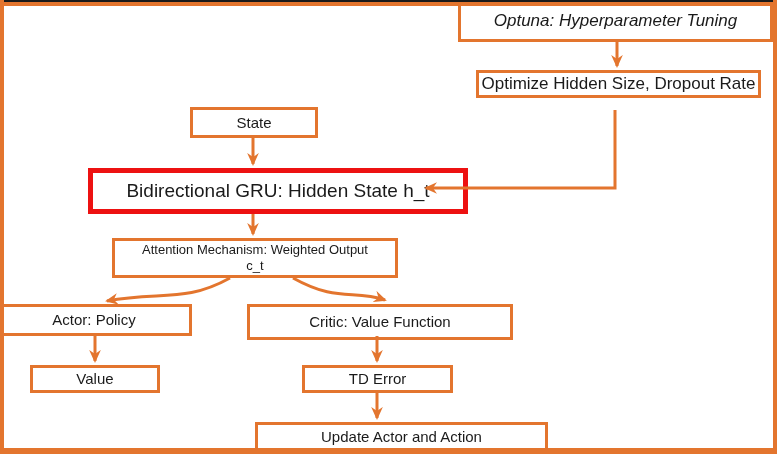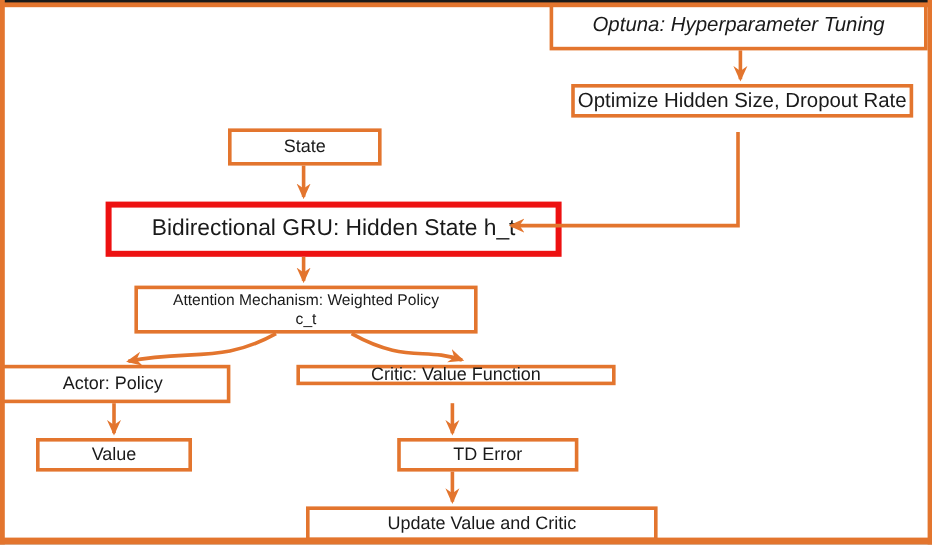--- a/index.html
+++ b/index.html
@@ -42,23 +42,23 @@
   }
   .node-label { white-space: nowrap; }
 
   #n-optuna   { left: 458px; top: 0;     width: 315px; height: 42px; font-size: 17px; font-style: italic; }
   #n-optimize { left: 476px; top: 70px;  width: 285px; height: 28px; font-size: 17px; }
   #n-state    { left: 190px; top: 107px; width: 128px; height: 31px; font-size: 15px; text-align: center; }
   #n-gru      { left: 88px;  top: 168px; width: 380px; height: 46px; font-size: 19px;
                 border: 5px solid var(--highlight); }
   #n-attention{ left: 112px; top: 238px; width: 286px; height: 40px; font-size: 13px; }
   #n-actor    { left: -4px;  top: 304px; width: 196px; height: 32px; font-size: 15px; }
-  #n-critic   { left: 247px; top: 304px; width: 266px; height: 17px; font-size: 15px; }
+  #n-critic   { left: 247px; top: 304px; width: 266px; height: 36px; font-size: 15px; }
   #n-action   { left: 30px;  top: 365px; width: 130px; height: 28px; font-size: 15px; }
-  #n-td       { left: 302px; top: 365px; width: 151px; height: 28px; font-size: 15px; margin-left: 29px; }
+  #n-td       { left: 302px; top: 365px; width: 151px; height: 28px; font-size: 15px; }
   #n-update   { left: 255px; top: 422px; width: 293px; height: 29px; font-size: 15px; }
 
   
   #edges {
     position: absolute; left: 0; top: 0;
     width: 777px; height: 454px;
     z-index: 5;
     pointer-events: none;
   }
   .edge { stroke: var(--accent); stroke-width: 3; fill: none; }
@@ -84,42 +84,42 @@
 
   <div class="node" id="n-state">
     <span class="node-label">State</span>
   </div>
 
   <div class="node" id="n-gru">
     <span class="node-label">Bidirectional GRU: Hidden State h_t</span>
   </div>
 
   <div class="node" id="n-attention">
-    <span class="node-label">Attention Mechanism: Weighted Policy</span>
+    <span class="node-label">Attention Mechanism: Weighted Output</span>
     <span class="node-label">c_t</span>
   </div>
 
   <div class="node" id="n-actor">
     <span class="node-label">Actor: Policy</span>
   </div>
 
   <div class="node" id="n-critic">
     <span class="node-label">Critic: Value Function</span>
   </div>
 
   <div class="node" id="n-action">
     <span class="node-label">Value</span>
   </div>
 
   <div class="node" id="n-td">
     <span class="node-label">TD Error</span>
   </div>
 
   <div class="node" id="n-update">
-    <span class="node-label">Update Value and Critic</span>
+    <span class="node-label">Update Actor and Action</span>
   </div>
 
   <svg id="edges" viewBox="0 0 777 454" xmlns="http://www.w3.org/2000/svg">
     <defs>
       <marker id="arrow" viewBox="0 0 10 10" refX="8.5" refY="5" markerWidth="13" markerHeight="13" orient="auto" markerUnits="userSpaceOnUse">
         <path class="arrow-head" d="M0,0.5 L10,5 L0,9.5 L3.2,5 z"></path>
       </marker>
     </defs>
     <path class="edge" d="M617,42 L617,66" marker-end="url(#arrow)"></path>
     <path class="edge" d="M615,110 L615,188 L426,188" marker-end="url(#arrow)"></path>

